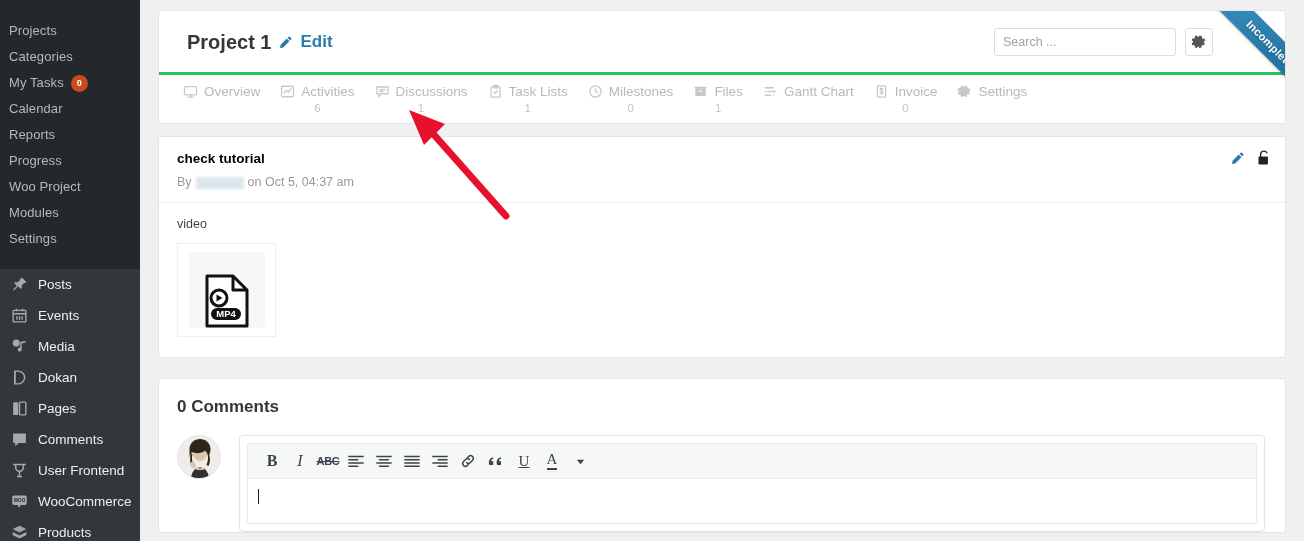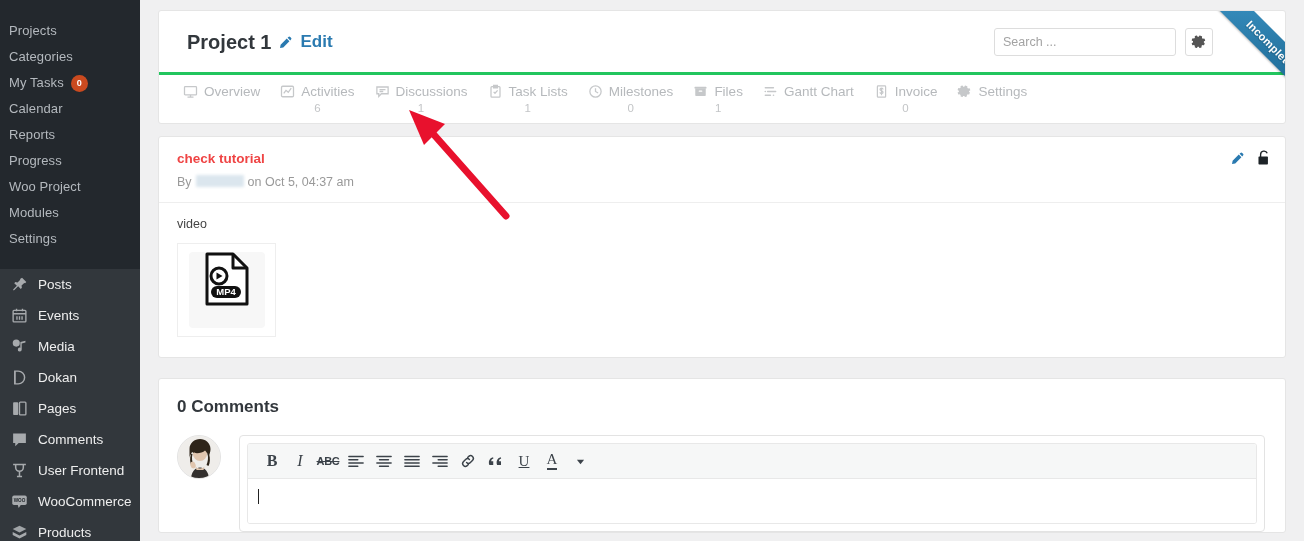--- a/index.html
+++ b/index.html
@@ -126,22 +126,22 @@
     padding: 0 10px; cursor: pointer; min-width: 40px;
   }
   .tab-row { display: flex; align-items: center; gap: 6px; white-space: nowrap; }
   .tab-ico { display: flex; align-items: center; color: #c6c8ca; }
   .tab-lbl { font-size: 13.5px; color: #b6b9bc; }
   .tab-cnt { font-size: 11.5px; color: #c3c5c7; margin-top: 3px; height: 14px; }
 
   
   #discussion-card { margin-bottom: 20px; }
   .dc-head { padding: 14px 18px 13px 18px; border-bottom: 1px solid #eee; position: relative; }
-  .dc-title { font-size: 13.5px; font-weight: bold; color: #ef4444; margin-bottom: 9px; }
-  .dc-meta { font-size: 12.5px; color: #999; display: flex; align-items: flex-start; gap: 4px; }
+  .dc-title { font-size: 13.5px; font-weight: bold; color: #000000; margin-bottom: 9px; }
+  .dc-meta { font-size: 12.5px; color: #999; display: flex; align-items: flex-end; gap: 4px; }
   .redacted {
     display: inline-block; width: 48px; height: 12px;
     background: #dbe6ee; border-radius: 1px;
     filter: blur(1.4px);
   }
   .dc-actions {
     position: absolute; top: 13px; right: 14px;
     display: flex; align-items: center; gap: 12px;
   }
   .ico-blue { color: #2a7ab0; display: flex; }
@@ -149,21 +149,21 @@
   .dc-body { padding: 14px 18px 20px 18px; }
   .dc-body-text { font-size: 12.5px; color: #444; margin-bottom: 12px; }
   .file-tile {
     width: 99px; height: 94px;
     border: 1px solid #eee; background: #fff;
     display: flex; align-items: center; justify-content: center;
   }
   .file-inner {
     width: 76px; height: 76px; background: #f7f7f7;
     border-radius: 4px;
-    display: flex; align-items: flex-start; justify-content: center;
+    display: flex; align-items: flex-end; justify-content: center;
   }
 
   
   #comments-card { padding: 18px 20px 0 18px; }
   .cm-title { font-size: 17px; font-weight: bold; color: #32373c; margin-bottom: 18px; }
   .cm-row { display: flex; gap: 18px; }
   .avatar {
     width: 44px; height: 44px; min-width: 44px; border-radius: 50%;
     overflow: hidden; border: 1px solid #e3e3e3; background: #f3f1ef;
     position: relative;

